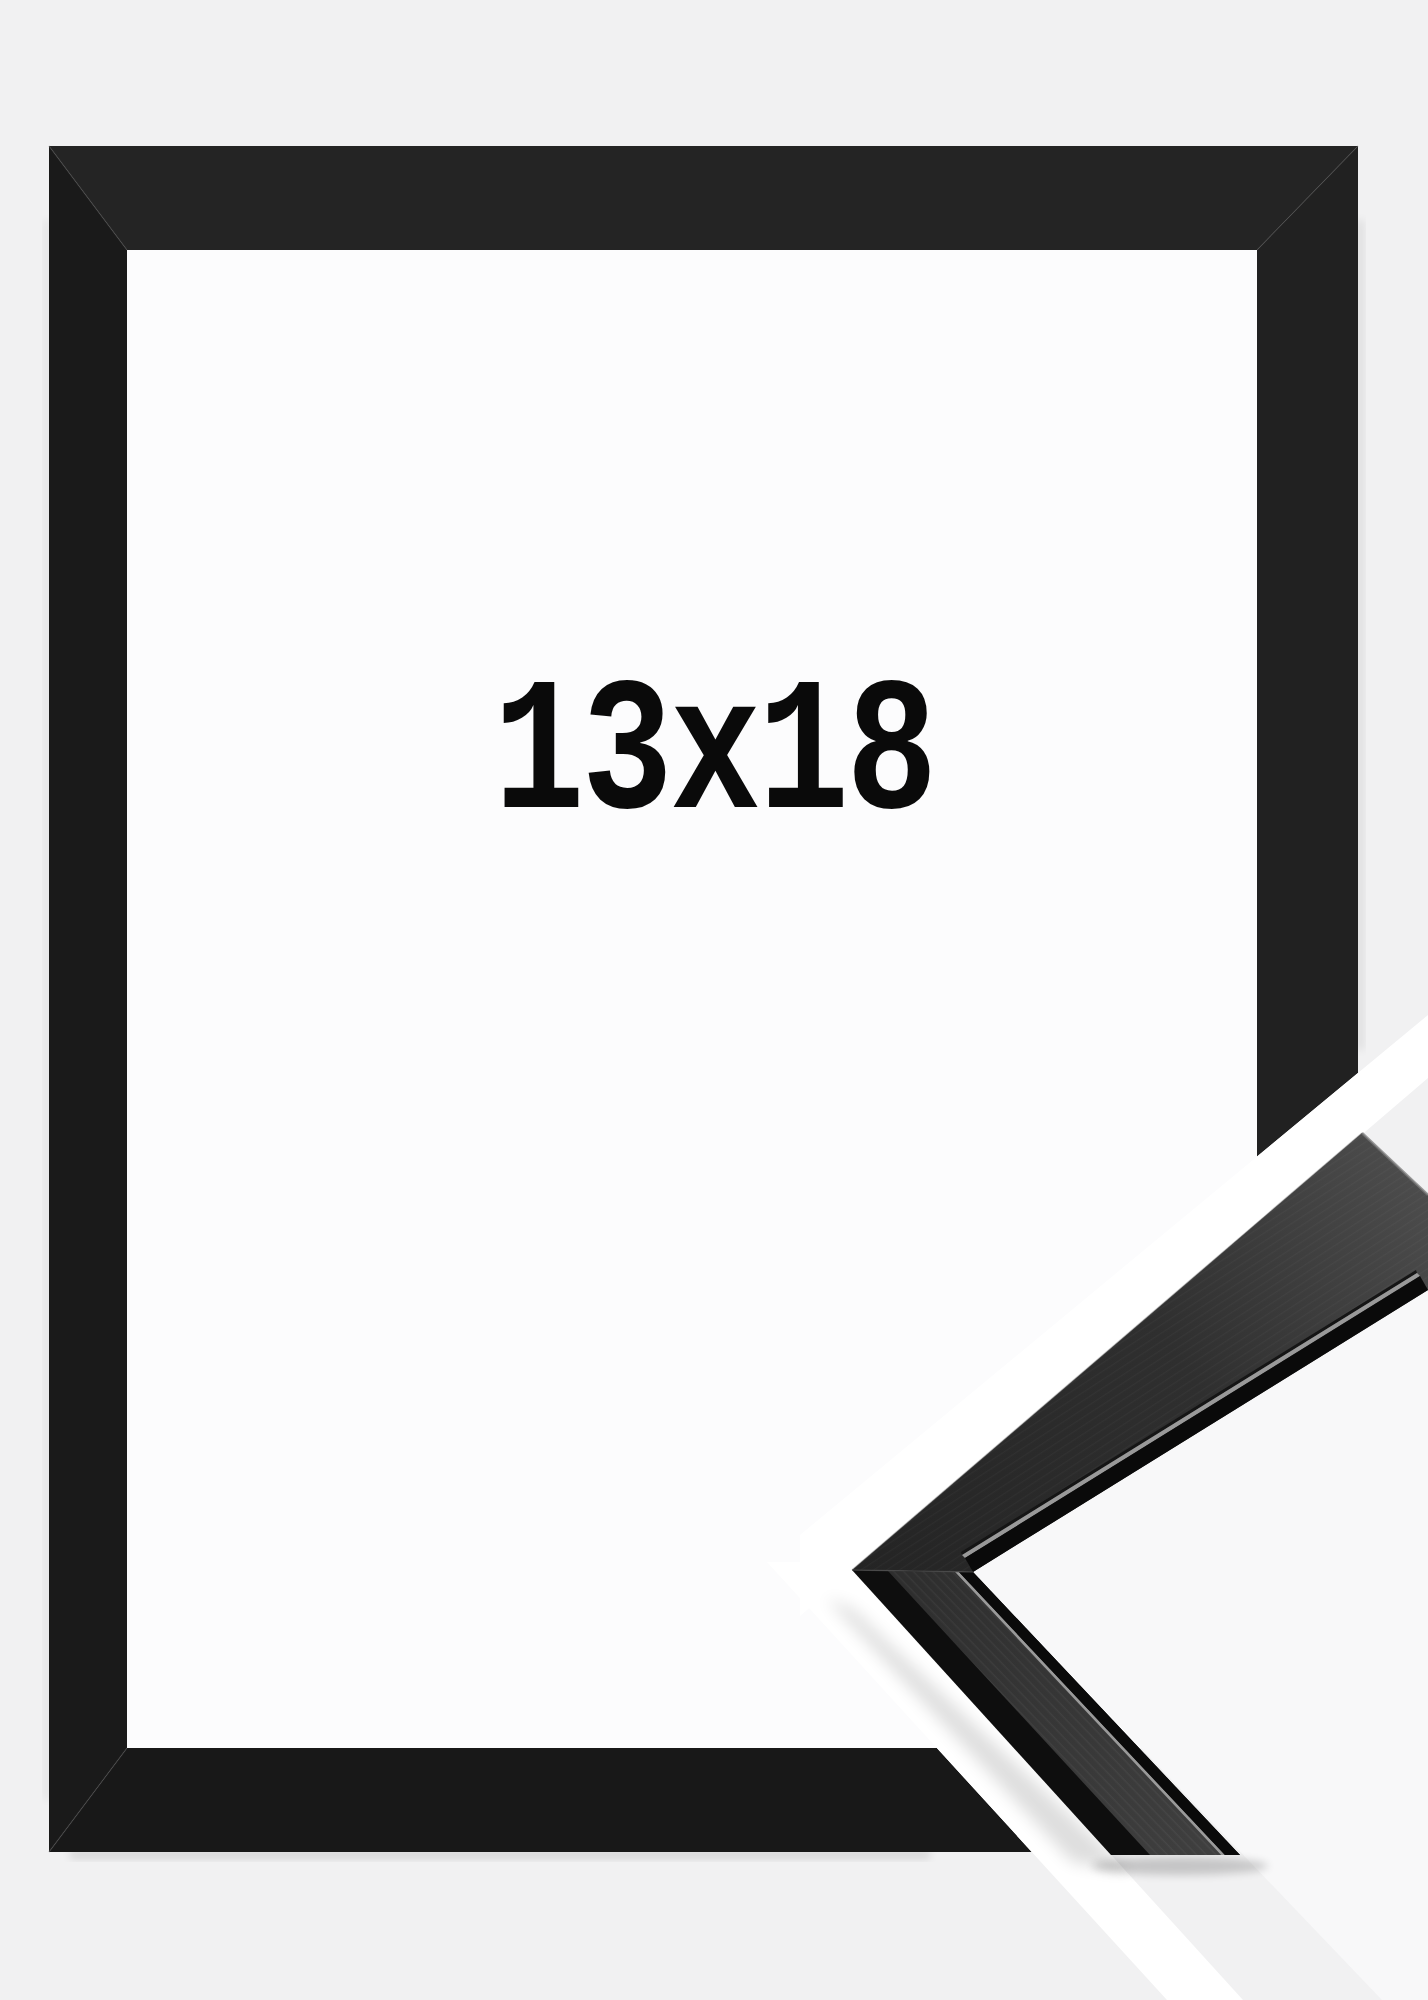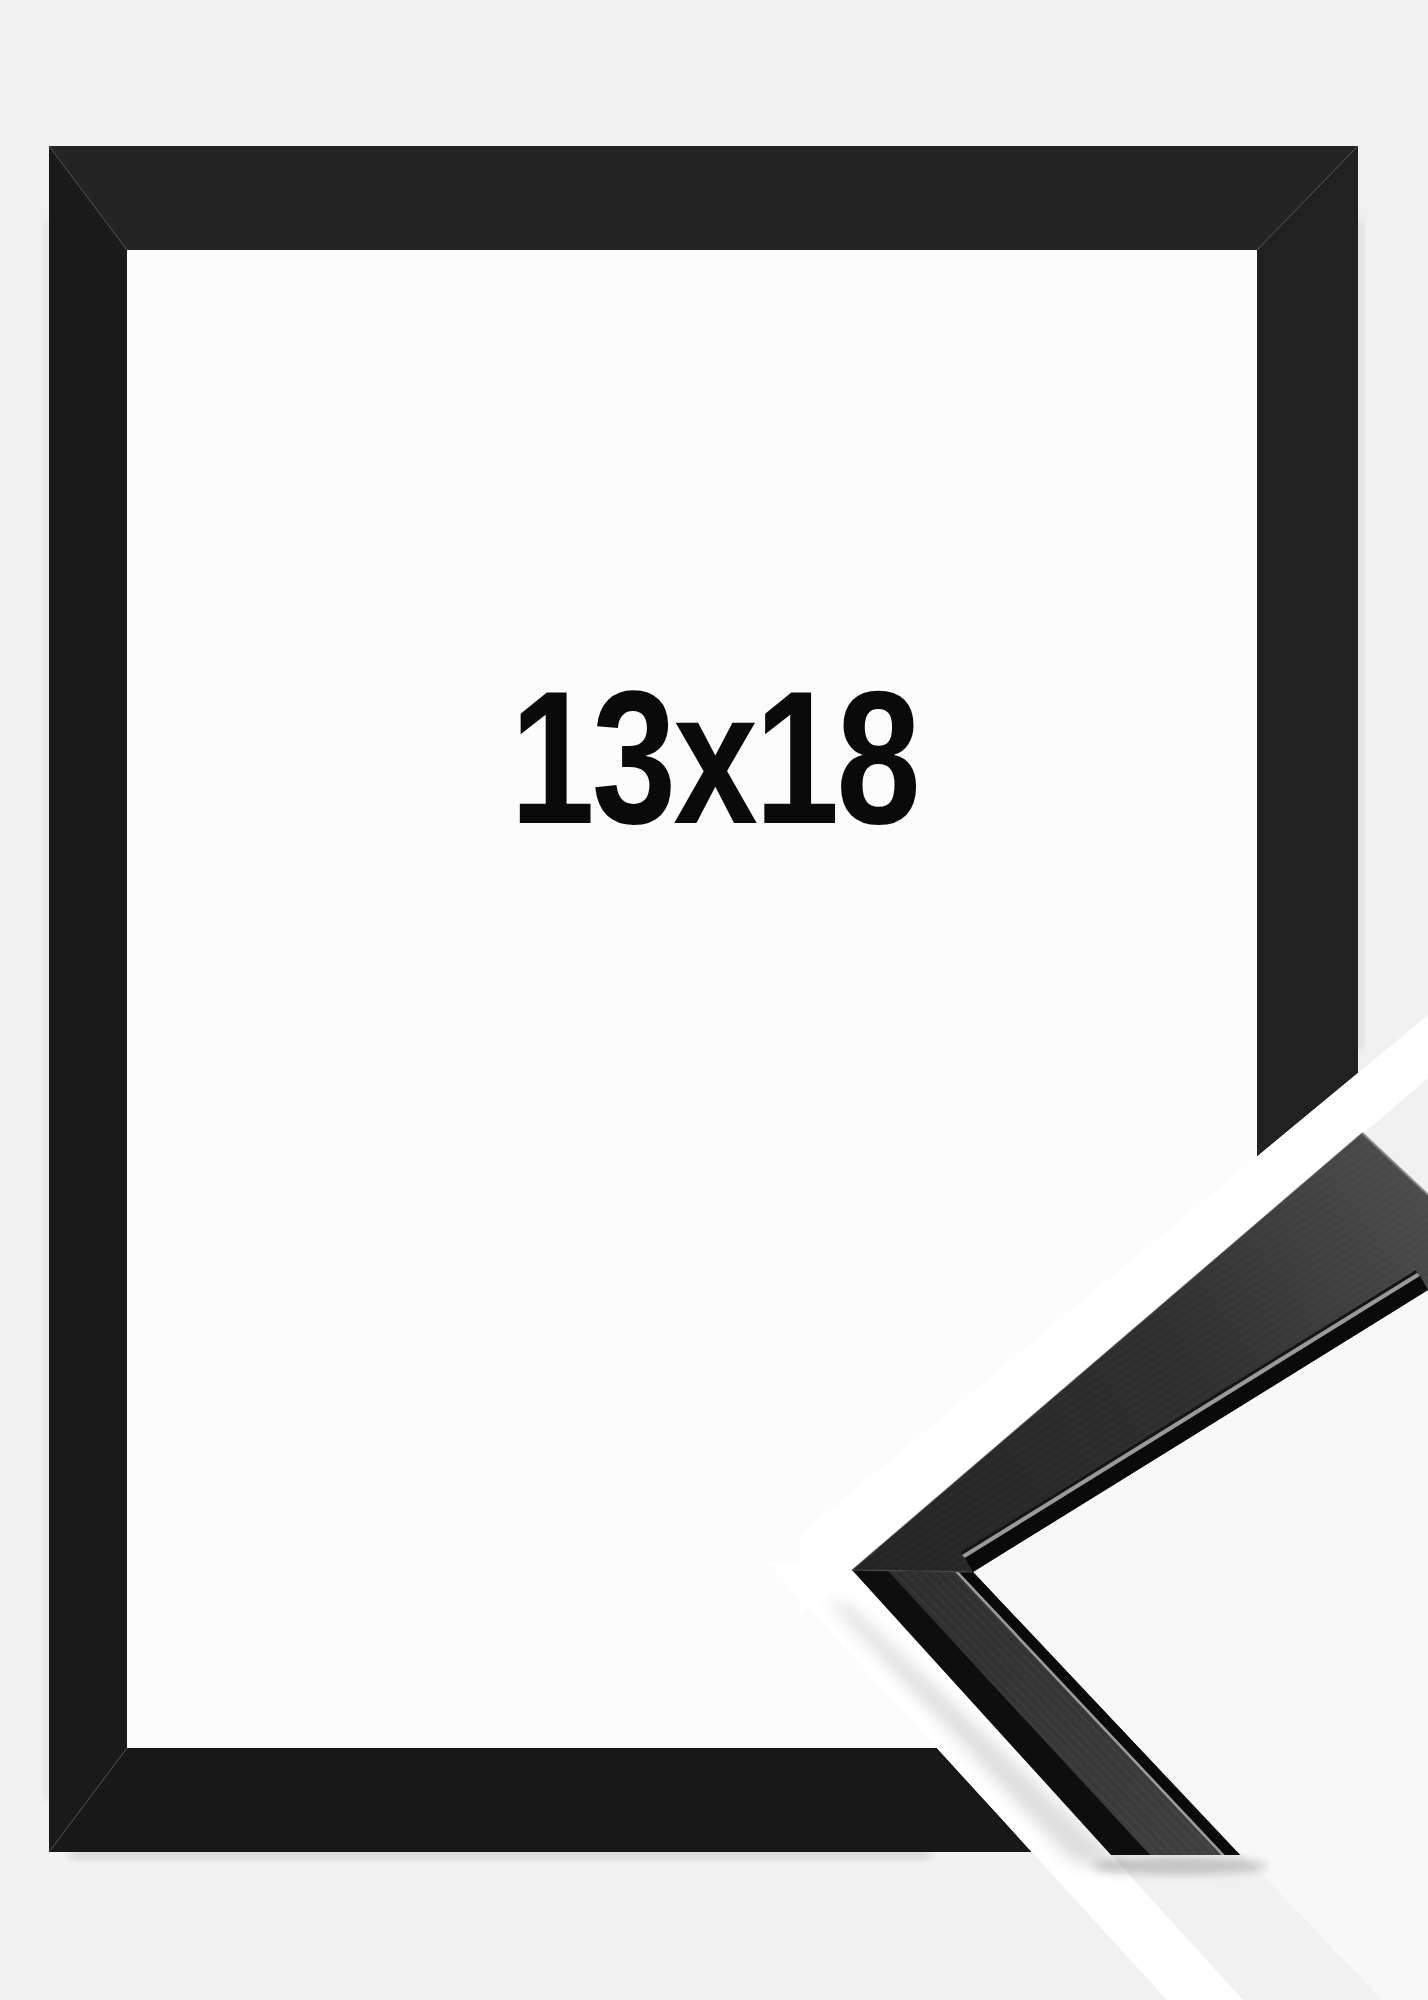--- a/index.html
+++ b/index.html
@@ -2,21 +2,21 @@
 <html><head>
 <meta charset="utf-8">
 <style>
   html, body { margin: 0; padding: 0; background: #f1f1f2; }
   .stage {
     position: relative;
     width: 1428px;
     height: 2000px;
     overflow: hidden;
     background: #0ea5e9;
-    font-family: Liberation Sans, sans-serif;
+    font-family: Liberation Mono, monospace;
   }
   .stage svg { position: absolute; inset: 0; display: block; }
   .size-label {
     position: absolute;
     left: 50%;
     top: 757px;
     transform: translate(-50%, -50%) scaleX(0.8);
     transform-origin: center;
     font-weight: 700;
     font-size: 190px;

